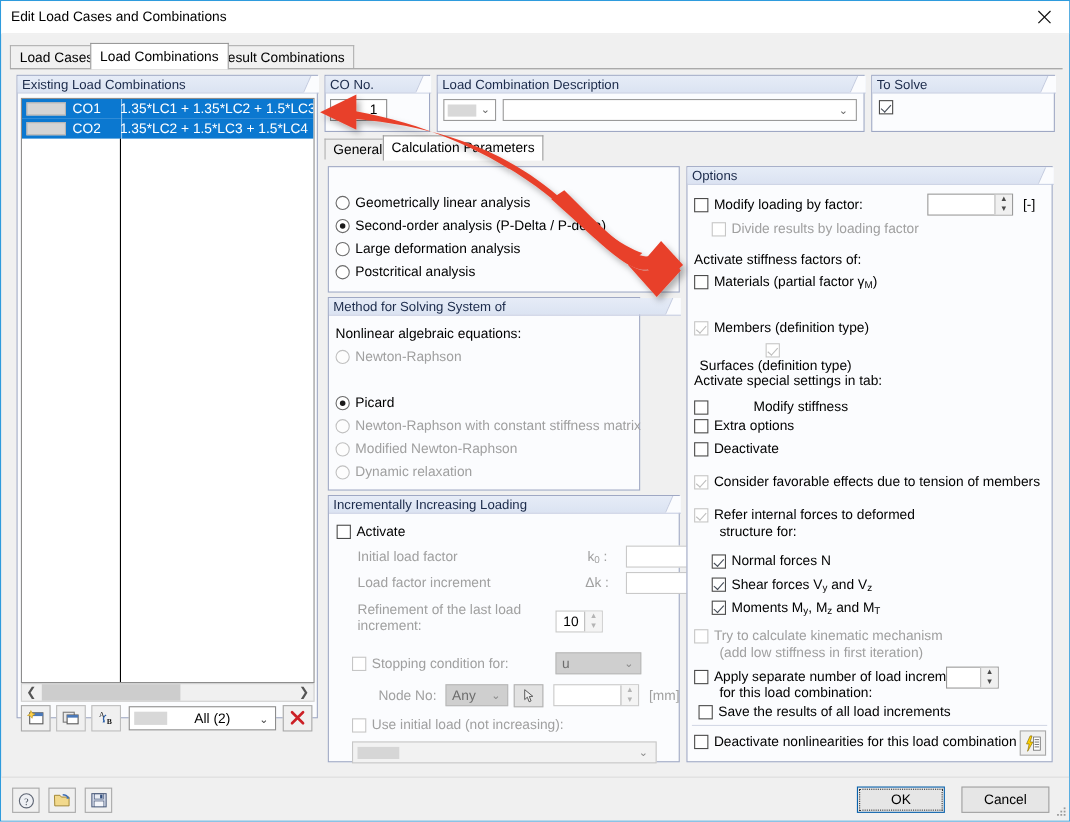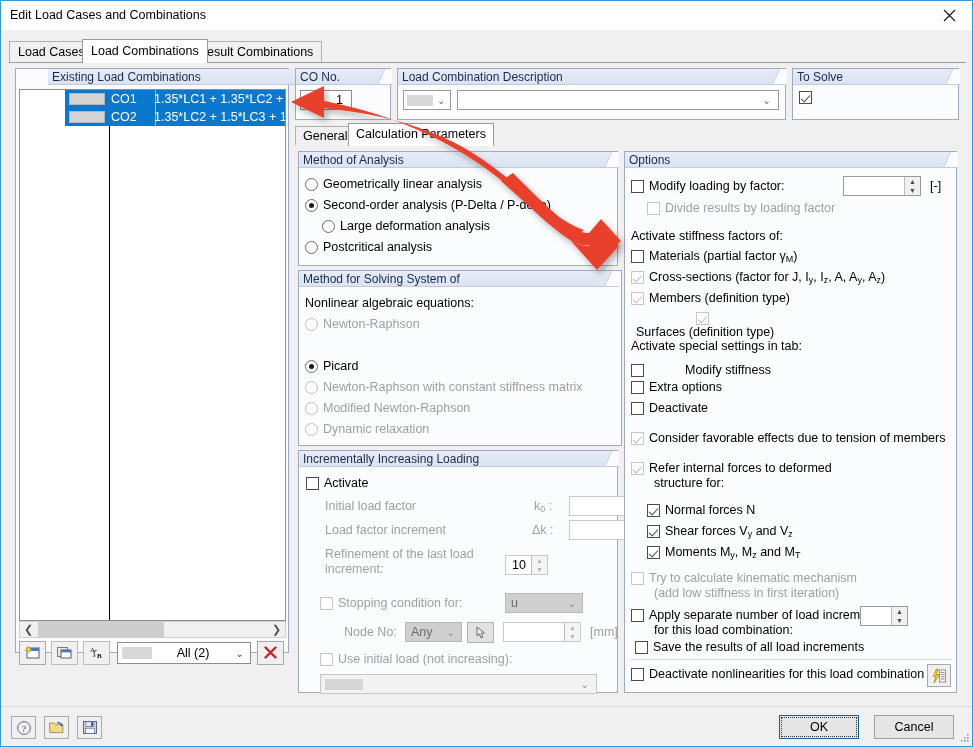--- a/index.html
+++ b/index.html
@@ -91,28 +91,27 @@
     width: 14px; height: 16px;
     background: #fbfcfe;
     transform: skewX(-24deg);
     transform-origin: bottom right;
     border-left: 1px solid #c3cbe0;
   }
   .gbox-body { position: absolute; left: 0; top: 17px; right: 0; bottom: 0; }
 
   
   #existing-box { left: 14px; top: 67px; width: 274px; height: 585px; }
-  #existing-box > .gbox-hdr { width: 274px; margin-left: 32px; }
+  #existing-box > .gbox-hdr { width: 274px; }
   #list-area {
     position: absolute; left: 3px; top: 20px;
     width: 267px; height: 532px;
     background: #ffffff;
     border: 1px solid #8d8d8d;
     overflow: hidden;
-    padding-left: 45px;
   }
   .list-row {
     position: relative;
     height: 18px;
     display: flex; align-items: center;
     background: #0b78d0;
     color: #ffffff;
     cursor: default;
   }
   .lr-swatch {
@@ -264,21 +263,21 @@
     cursor: default;
   }
   .itab.active {
     top: 0; height: 23px; line-height: 21px;
     background: #ffffff; border-color: #9a9a9a; z-index: 3;
   }
 
   
   #method-box    { left: 297px; top: 150px; width: 320px; height: 115px; }
   #method-box > .gbox-hdr { width: 320px; }
-  #solving-box   { left: 297px; top: 269px; width: 324px; height: 176px; }
+  #solving-box   { left: 297px; top: 269px; width: 284px; height: 176px; }
   #solving-box > .gbox-hdr { width: 320px; }
   #incr-box      { left: 297px; top: 449px; width: 320px; height: 243px; }
   #incr-box > .gbox-hdr { width: 320px; }
   #options-box   { left: 623px; top: 150px; width: 333px; height: 542px; }
   #options-box > .gbox-hdr { width: 333px; }
 
   
   .row { position: relative; display: flex; align-items: center; }
   .radio {
     width: 13px; height: 13px; border-radius: 50%;
@@ -526,31 +525,30 @@
     <div class="gbox-hdr">To Solve</div>
     <div id="solve-check" class="cbox checked"></div>
   </div>
 
   <div id="inner-tabs">
     <div class="itab" style="left:0px;">General</div>
     <div class="itab active" style="left:53px;">Calculation Parameters</div>
   </div>
 
   <div class="gbox" id="method-box">
-    <div class="gbox-hdr">Method of Analysis</div>
     <div class="gbox-body">
       <div class="row" style="position:absolute;left:6px;top:8px;">
         <div class="radio"></div>
         <div class="lbl">Geometrically linear analysis</div>
       </div>
       <div class="row" style="position:absolute;left:6px;top:29px;">
         <div class="radio checked"></div>
         <div class="lbl">Second-order analysis (P-Delta / P-delta)</div>
       </div>
-      <div class="row" style="position:absolute;left:23px;top:50px;">
+      <div class="row" style="position:absolute;left:6px;top:50px;">
         <div class="radio"></div>
         <div class="lbl">Large deformation analysis</div>
       </div>
       <div class="row" style="position:absolute;left:6px;top:71px;">
         <div class="radio"></div>
         <div class="lbl">Postcritical analysis</div>
       </div>
     </div>
   </div>
 
@@ -682,24 +680,20 @@
       <div class="row" style="position:absolute;left:22px;top:32px;">
         <div class="cbox dis"></div>
         <div class="lbl dis">Divide results by loading factor</div>
       </div>
 
       <div class="sect" style="position:absolute;left:6px;top:60px;">Activate stiffness factors of:</div>
 
       <div class="row" style="position:absolute;left:6px;top:80px;">
         <div class="cbox"></div>
         <div class="lbl">Materials (partial factor γ<span class="sub">M</span>)</div>
-      </div>
-      <div class="row" style="position:absolute;left:6px;top:101px;">
-        <div class="cbox dis checked"></div>
-        <div class="lbl">Cross-sections (factor for J, I<span class="sub">y</span>, I<span class="sub">z</span>, A, A<span class="sub">y</span>, A<span class="sub">z</span>)</div>
       </div>
       <div class="row" style="position:absolute;left:6px;top:122px;">
         <div class="cbox dis checked"></div>
         <div class="lbl">Members (definition type)</div>
       </div>
       <div class="row" style="position:absolute;left:6px;top:143px;flex-direction:column;">
         <div class="cbox dis checked"></div>
         <div class="lbl">Surfaces (definition type)</div>
       </div>
 

